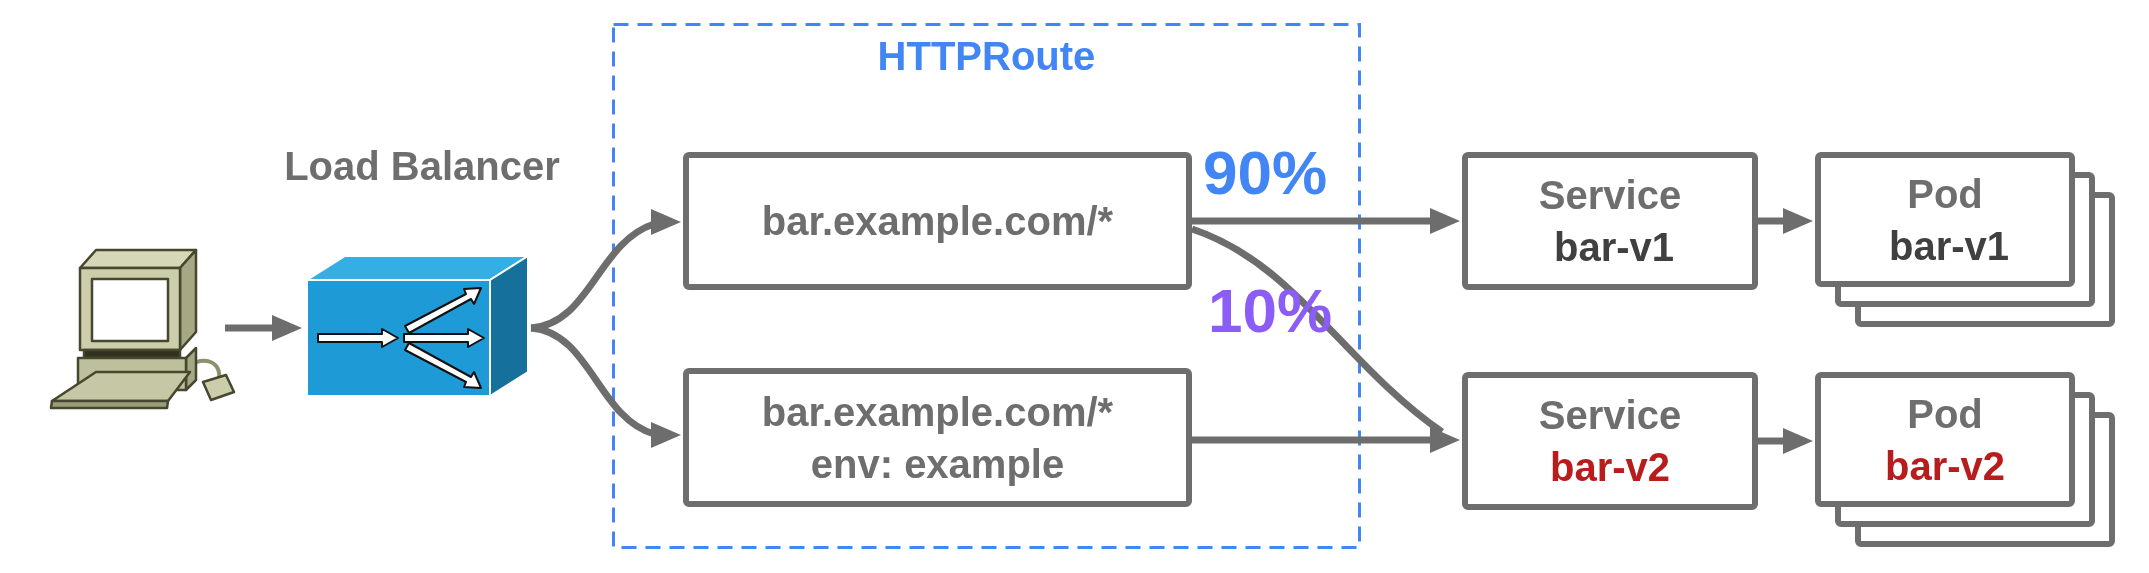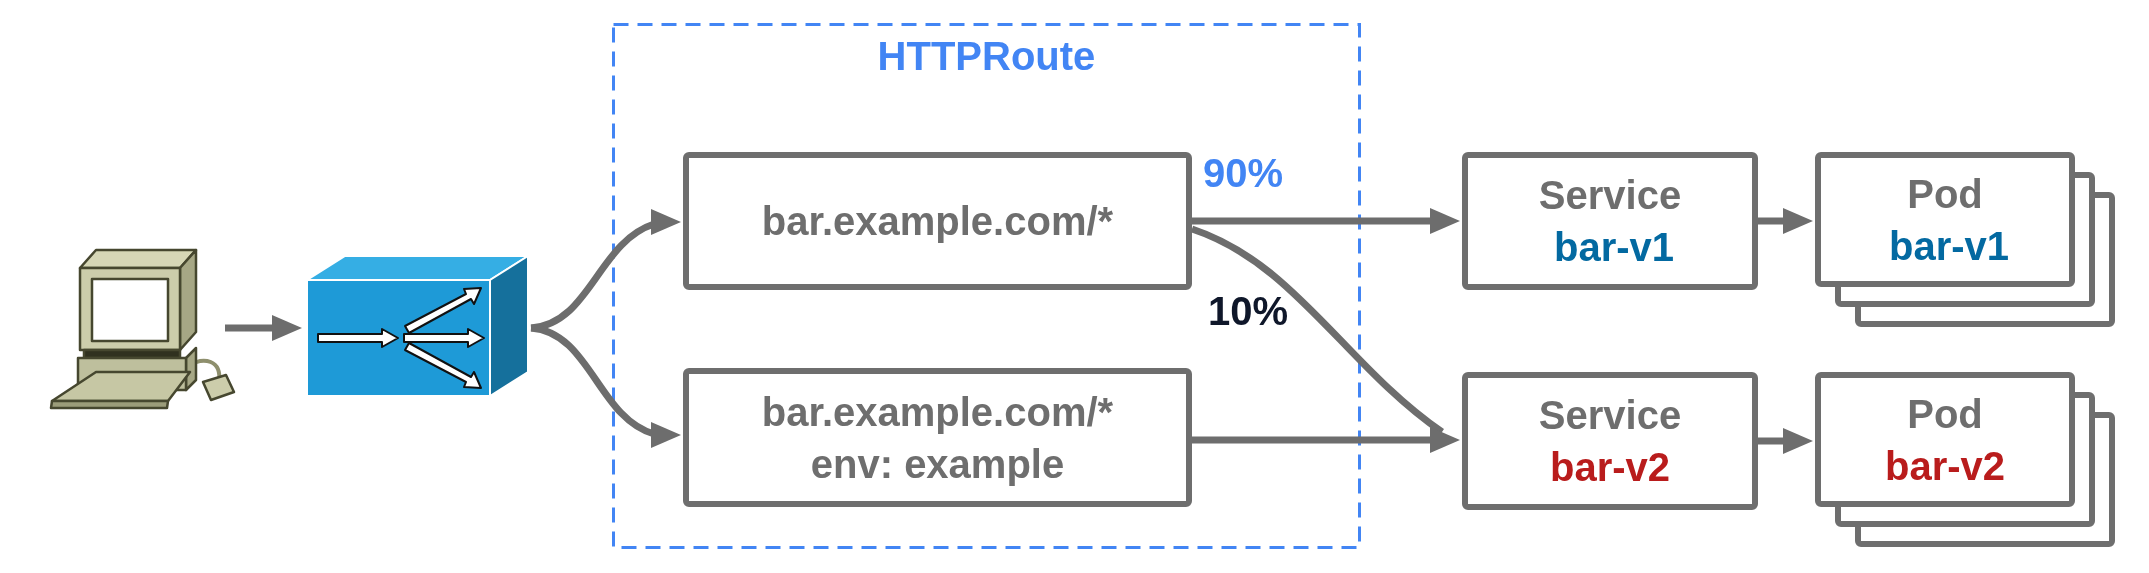--- a/index.html
+++ b/index.html
@@ -19,33 +19,33 @@
   .service-box-1 { left:1462px; top:152px; width:296px; height:138px; }
   .service-box-2 { left:1462px; top:372px; width:296px; height:138px; }
   .pod-main-1 { left:1815px; top:152px; width:260px; height:135px; }
   .pod-main-2 { left:1815px; top:372px; width:260px; height:135px; }
   .pod-sheet {
     position:absolute; width:260px; height:135px; background:#ffffff;
     border:6px solid #6E6E6E; border-radius:6px; box-sizing:border-box;
   }
   .sheet-1a { left:1835px; top:172px; } .sheet-1b { left:1855px; top:192px; }
   .sheet-2a { left:1835px; top:392px; } .sheet-2b { left:1855px; top:412px; }
-  .name-blue { color:#0369a1;margin-left:8px; }
+  .name-blue { color:#404040;margin-left:8px; }
   .name-green { color:#b91c1c; }
   .lb-label {
     position:absolute; left:252px; top:144px; width:340px; text-align:center;
     font-size:40px; line-height:44px; color:#6E6E6E;
   }
   .route-title {
     position:absolute; left:612px; top:27px; width:749px; text-align:center;
     font-size:40px; line-height:47px; color:#4285F4;margin-top:6px;
   }
-  .weight { position:absolute; font-size:40px; line-height:46px; }
+  .weight { position:absolute; font-size:62px; line-height:46px; }
   .weight-90 { left:1203px; top:150px; color:#4285F4; }
-  .weight-10 { left:1208px; top:288px; color:#0f172a; }
+  .weight-10 { left:1208px; top:288px; color:#8b5cf6; }
 </style>
 </head>
 <body>
 
 <div id="canvas">
 
   <svg id="connector-layer" viewBox="0 0 2149 573" xmlns="http://www.w3.org/2000/svg">
 
     <rect x="613.5" y="24.5" width="746" height="523" fill="none" stroke="#4285F4" stroke-width="3" stroke-dasharray="15 9"></rect>
 
@@ -89,20 +89,21 @@
       <path d="M302,328 L272,315 L272,341 Z"></path>
       <path d="M681,222 L651,209 L651,235 Z"></path>
       <path d="M681,435 L651,422 L651,448 Z"></path>
       <path d="M1460,221 L1430,208 L1430,234 Z"></path>
       <path d="M1460,440 L1430,427 L1430,453 Z"></path>
       <path d="M1813,221 L1783,208 L1783,234 Z"></path>
       <path d="M1813,441 L1783,428 L1783,454 Z"></path>
     </g>
   </svg>
 
+  <div class="lb-label">Load Balancer</div>
 
   <div class="route-title">
     <div>HTTPRoute</div>
   </div>
 
   <div class="box route-box-1">
     <div class="big-text">bar.example.com/*</div>
   </div>
 
   <div class="box route-box-2">

